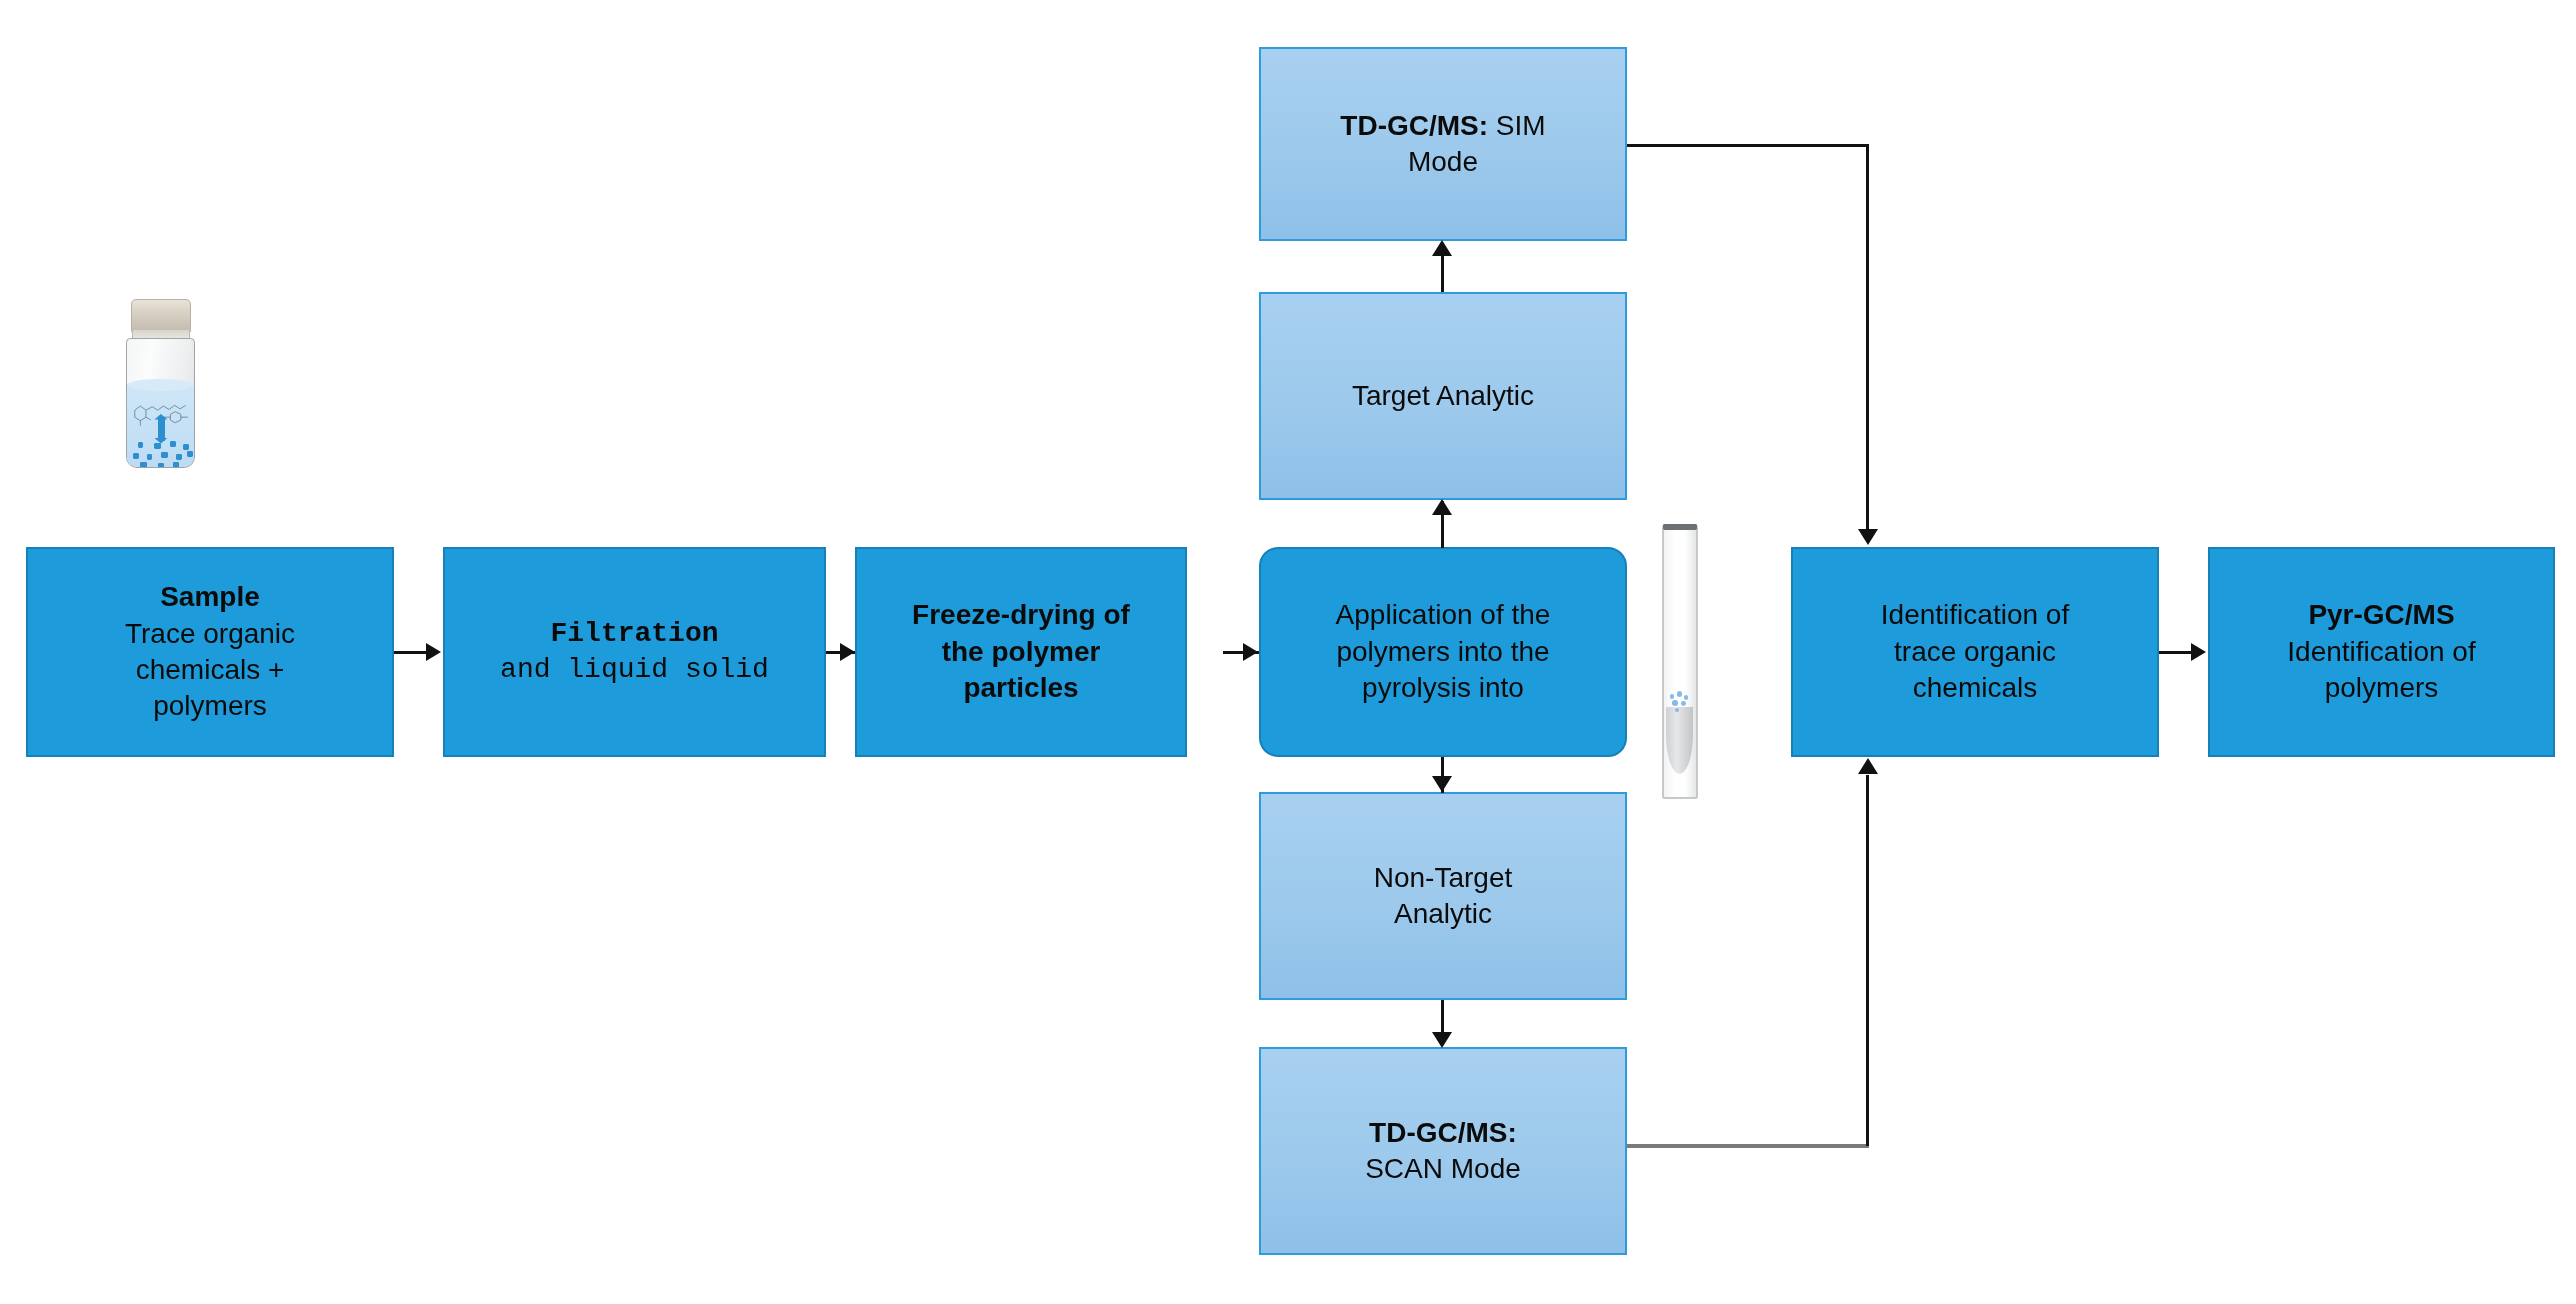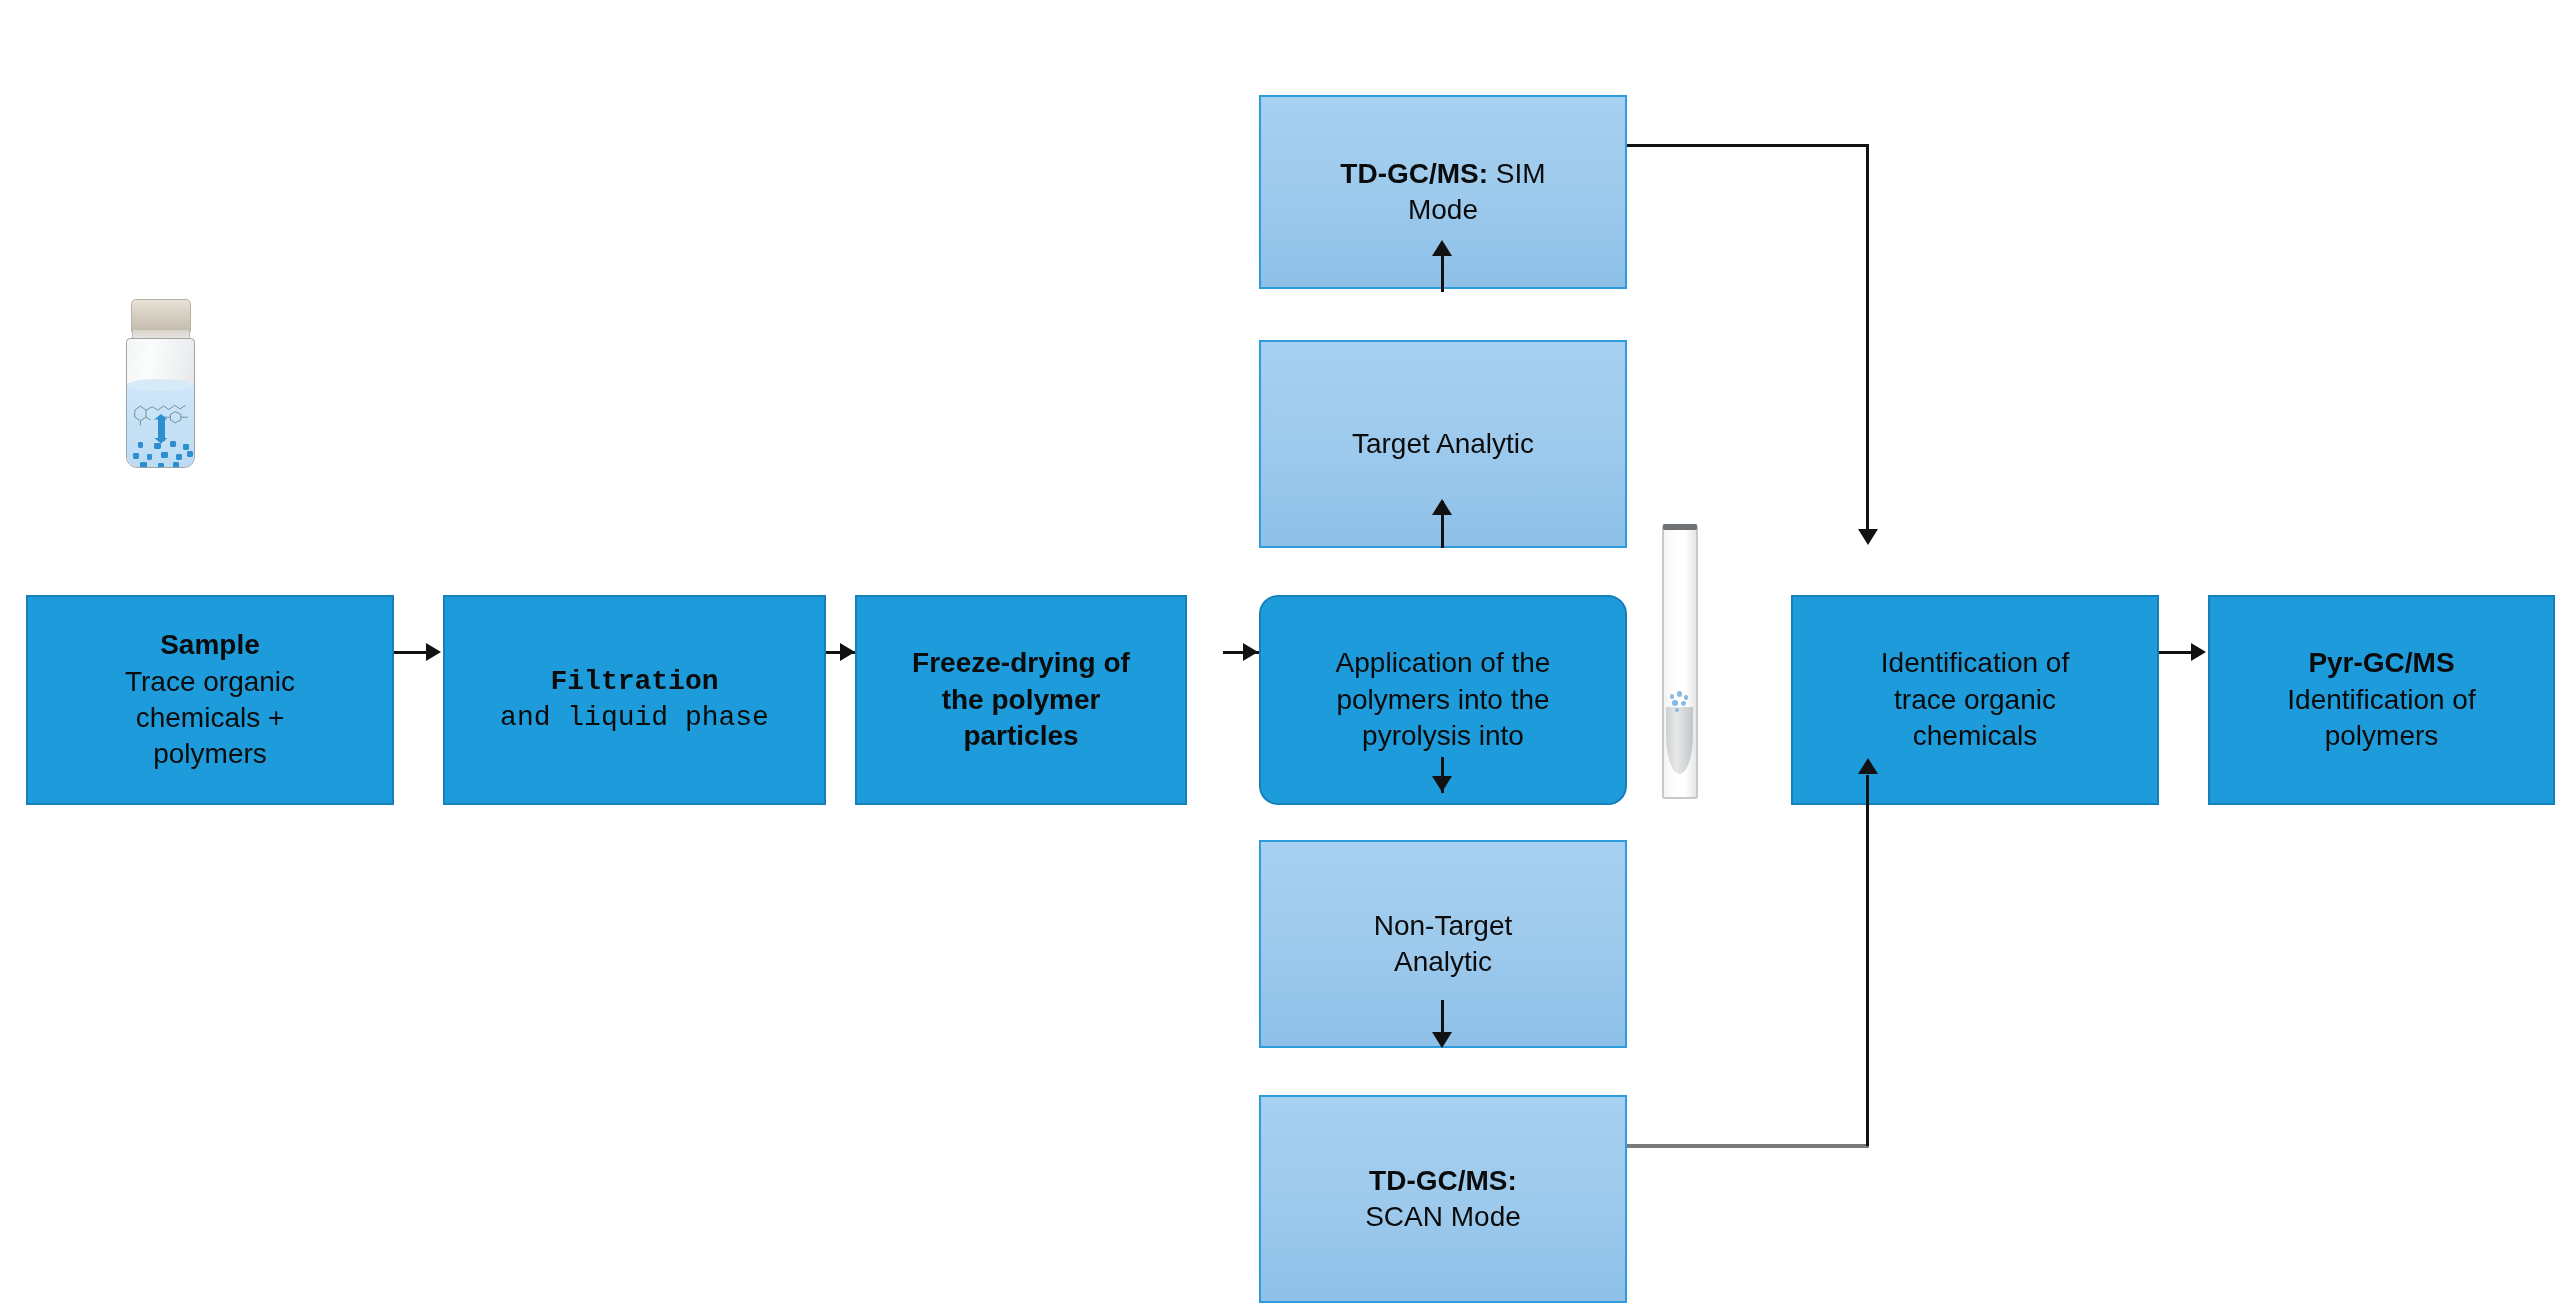--- a/index.html
+++ b/index.html
@@ -1,21 +1,21 @@
 <!DOCTYPE html>
 <html style="font-size:11px"><head>
 <meta charset="utf-8">
 <style>
   html,body{margin:0;padding:0;background:#ffffff;}
   body{font-family:"Liberation Sans",sans-serif;}
   #stage{position:relative;width:2576px;height:1305px;background:#ffffff;overflow:hidden;}
 
   .node{position:absolute;box-sizing:border-box;display:flex;flex-direction:column;
         align-items:center;justify-content:center;text-align:center;color:#0b0b0b;
-        line-height:1.30;margin-top:48px;}
+        line-height:1.30;}
   .node .ln{display:block;width:100%;}
   .node .b{font-weight:bold;}
 
   .primary{background:#1E9BDB;border:2.1px solid #1581B8;}
   .secondary{background:linear-gradient(180deg,#A8D0F0 0%,#9CC9EC 55%,#8EC0E8 100%);
              border:2.1px solid #2D9BDC;}
 
   
   .hline{position:absolute;height:2.8px;background:#111111;}
   .vline{position:absolute;width:2.8px;background:#111111;}
@@ -108,21 +108,21 @@
 
   <div class="node primary" style="left:26px;top:547px;width:368px;height:210px;font-size:28px;">
     <span class="ln b">Sample</span>
     <span class="ln">Trace organic</span>
     <span class="ln">chemicals +</span>
     <span class="ln">polymers</span>
   </div>
 
   <div class="node primary" style="left:443px;top:547px;width:383px;height:210px;font-size:28px;font-family:Liberation Mono, monospace;">
     <span class="ln b">Filtration</span>
-    <span class="ln">and liquid phase</span>
+    <span class="ln">and liquid solid</span>
   </div>
 
   <div class="node primary" style="left:855px;top:547px;width:332px;height:210px;font-size:28px;">
     <span class="ln b">Freeze-drying of</span>
     <span class="ln b">the polymer</span>
     <span class="ln b">particles</span>
   </div>
 
   <div class="node primary" style="left:1259px;top:547px;width:368px;height:210px;font-size:28px;border-radius:19px;">
     <span class="ln">Application of the</span>

